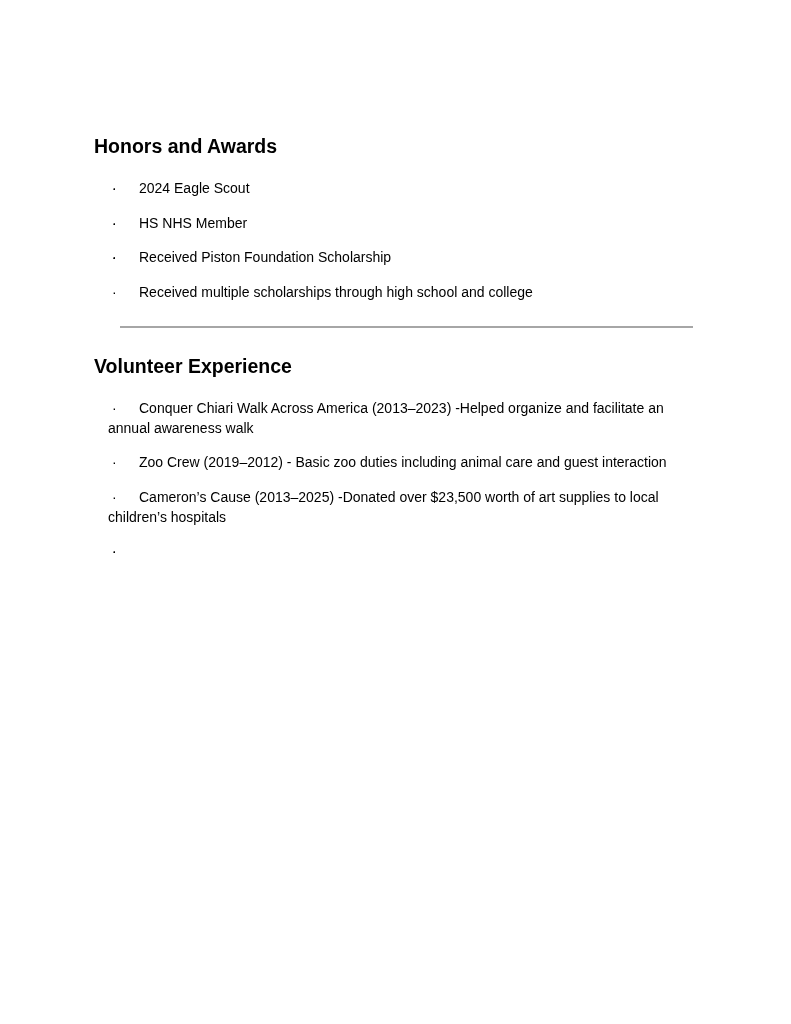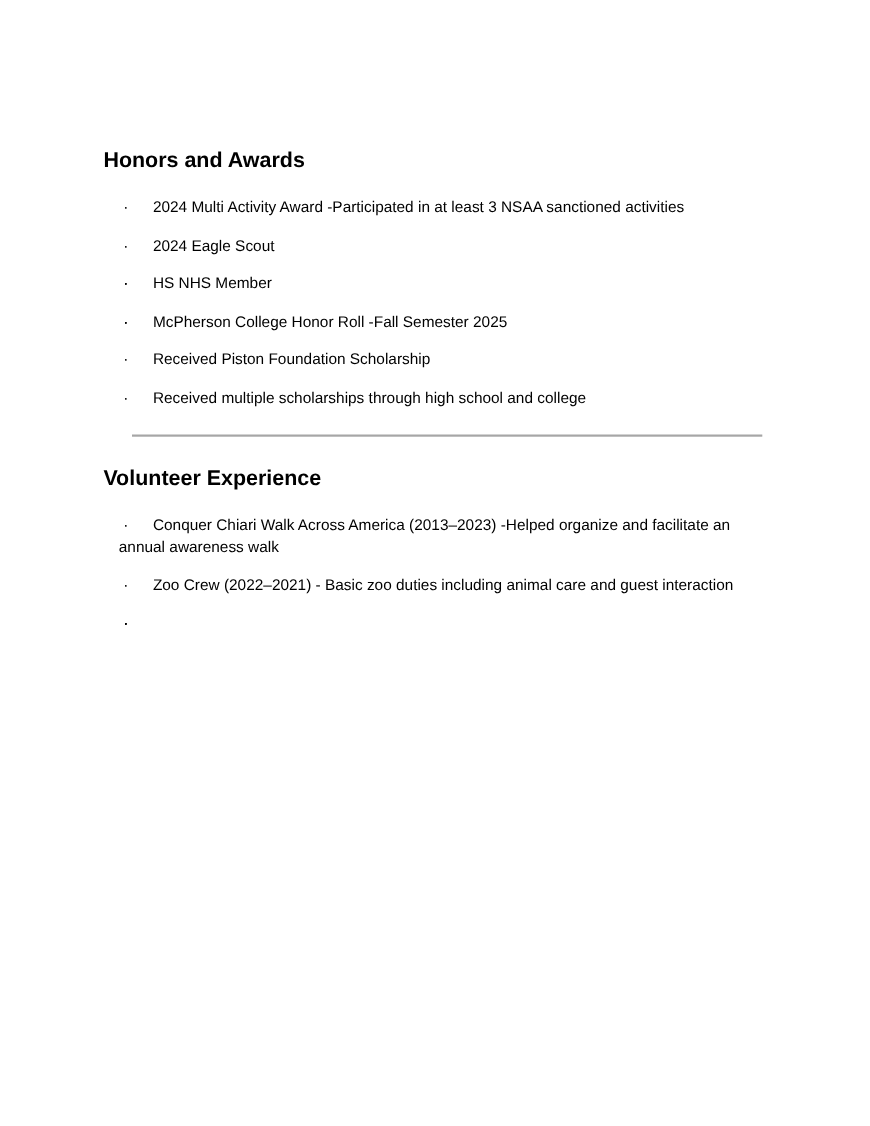--- a/index.html
+++ b/index.html
@@ -60,36 +60,36 @@
 </style>
 </head>
 <body>
 
 <div class="page">
   <div class="content">
 
     <h2 class="section-title">Honors and Awards</h2>
 
     <div class="list">
-      <div class="item"><span class="bullet">·</span><span>2024 Multi Activity Award -Participated in at least 3 NSAA sanctioned activities</span></div>
+      <div class="item"><span class="bullet">·</span></div>
       <div class="item"><span class="bullet">·</span><span>2024 Eagle Scout</span></div>
       <div class="item"><span class="bullet">·</span></div>
       <div class="item"><span class="bullet">·</span><span>HS NHS Member</span></div>
       <div class="item"><span class="bullet">·</span></div>
-      <div class="item"><span class="bullet">·</span><span>McPherson College Honor Roll -Fall Semester 2025</span></div>
+      <div class="item"><span class="bullet">·</span></div>
       <div class="item"><span class="bullet">·</span><span>Received Piston Foundation Scholarship</span></div>
       <div class="item"><span class="bullet">·</span><span>Received multiple scholarships through high school and college</span></div>
     </div>
 
     <hr class="divider">
 
     <h2 class="section-title">Volunteer Experience</h2>
 
     <div class="list">
       <div class="item"><span class="bullet">·</span><span>Conquer Chiari Walk Across America (2013–2023) -Helped organize and facilitate an annual awareness walk</span></div>
-      <div class="item"><span class="bullet">·</span><span>Zoo Crew (2022–2021) - Basic zoo duties including animal care and guest interaction</span></div>
-      <div class="item"><span class="bullet">·</span></div>
+      <div class="item"><span class="bullet">·</span><span>Zoo Crew (2019–2012) - Basic zoo duties including animal care and guest interaction</span></div>
+      <div class="item"><span class="bullet">·</span><span>Cameron’s Cause (2013–2025) -Donated over $23,500 worth of art supplies to local children’s hospitals</span></div>
       <div class="item"><span class="bullet">·</span></div>
       <div class="item"><span class="bullet">·</span></div>
     </div>
 
   </div>
 </div>
 
 </body></html>

